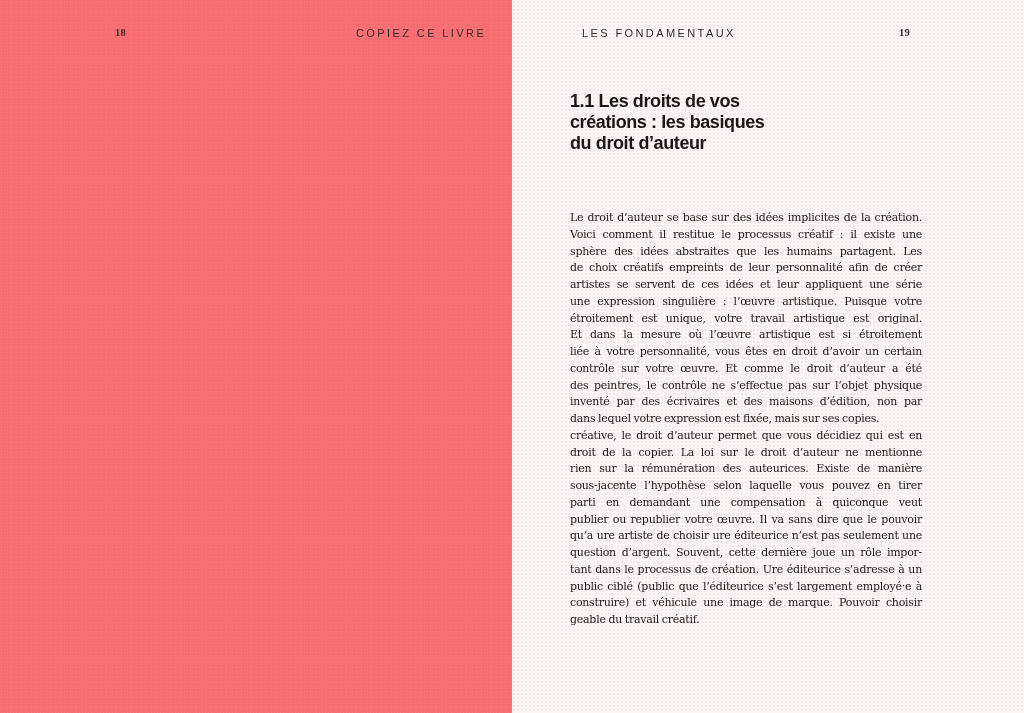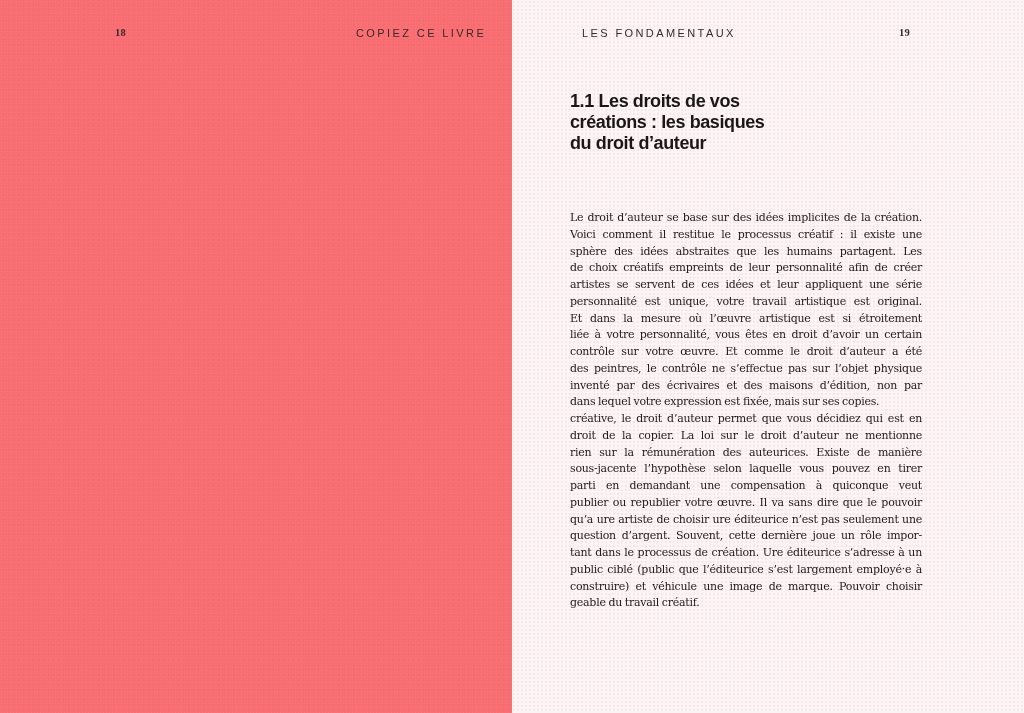--- a/index.html
+++ b/index.html
@@ -125,21 +125,22 @@
       <span>du droit d’auteur</span>
     </h1>
 
     <div class="body-text">
       <div class="paragraph">
         <span class="line">Le droit d’auteur se base sur des idées implicites de la création.</span>
         <span class="line">Voici comment il restitue le processus créatif : il existe une</span>
         <span class="line">sphère des idées abstraites que les humains partagent. Les</span>
         <span class="line">de choix créatifs empreints de leur personnalité afin de créer</span>
         <span class="line">artistes se servent de ces idées et leur appliquent une série</span>
-        <span class="line">personnalité est unique, votre travail artistique est original.</span>
+        <span class="line">une expression singulière : l’œuvre artistique. Puisque votre</span>
+        <span class="line">étroitement est unique, votre travail artistique est original.</span>
         <span class="line">Et dans la mesure où l’œuvre artistique est si étroitement</span>
         <span class="line">liée à votre personnalité, vous êtes en droit d’avoir un certain</span>
         <span class="line">contrôle sur votre œuvre. Et comme le droit d’auteur a été</span>
         <span class="line">des peintres, le contrôle ne s’effectue pas sur l’objet physique</span>
         <span class="line">inventé par des écrivaires et des maisons d’édition, non par</span>
         <span class="line last">dans lequel votre expression est fixée, mais sur ses copies.</span>
       </div>
       <div class="paragraph">
         <span class="line">créative, le droit d’auteur permet que vous décidiez qui est en</span>
         <span class="line">droit de la copier. La loi sur le droit d’auteur ne mentionne</span>

